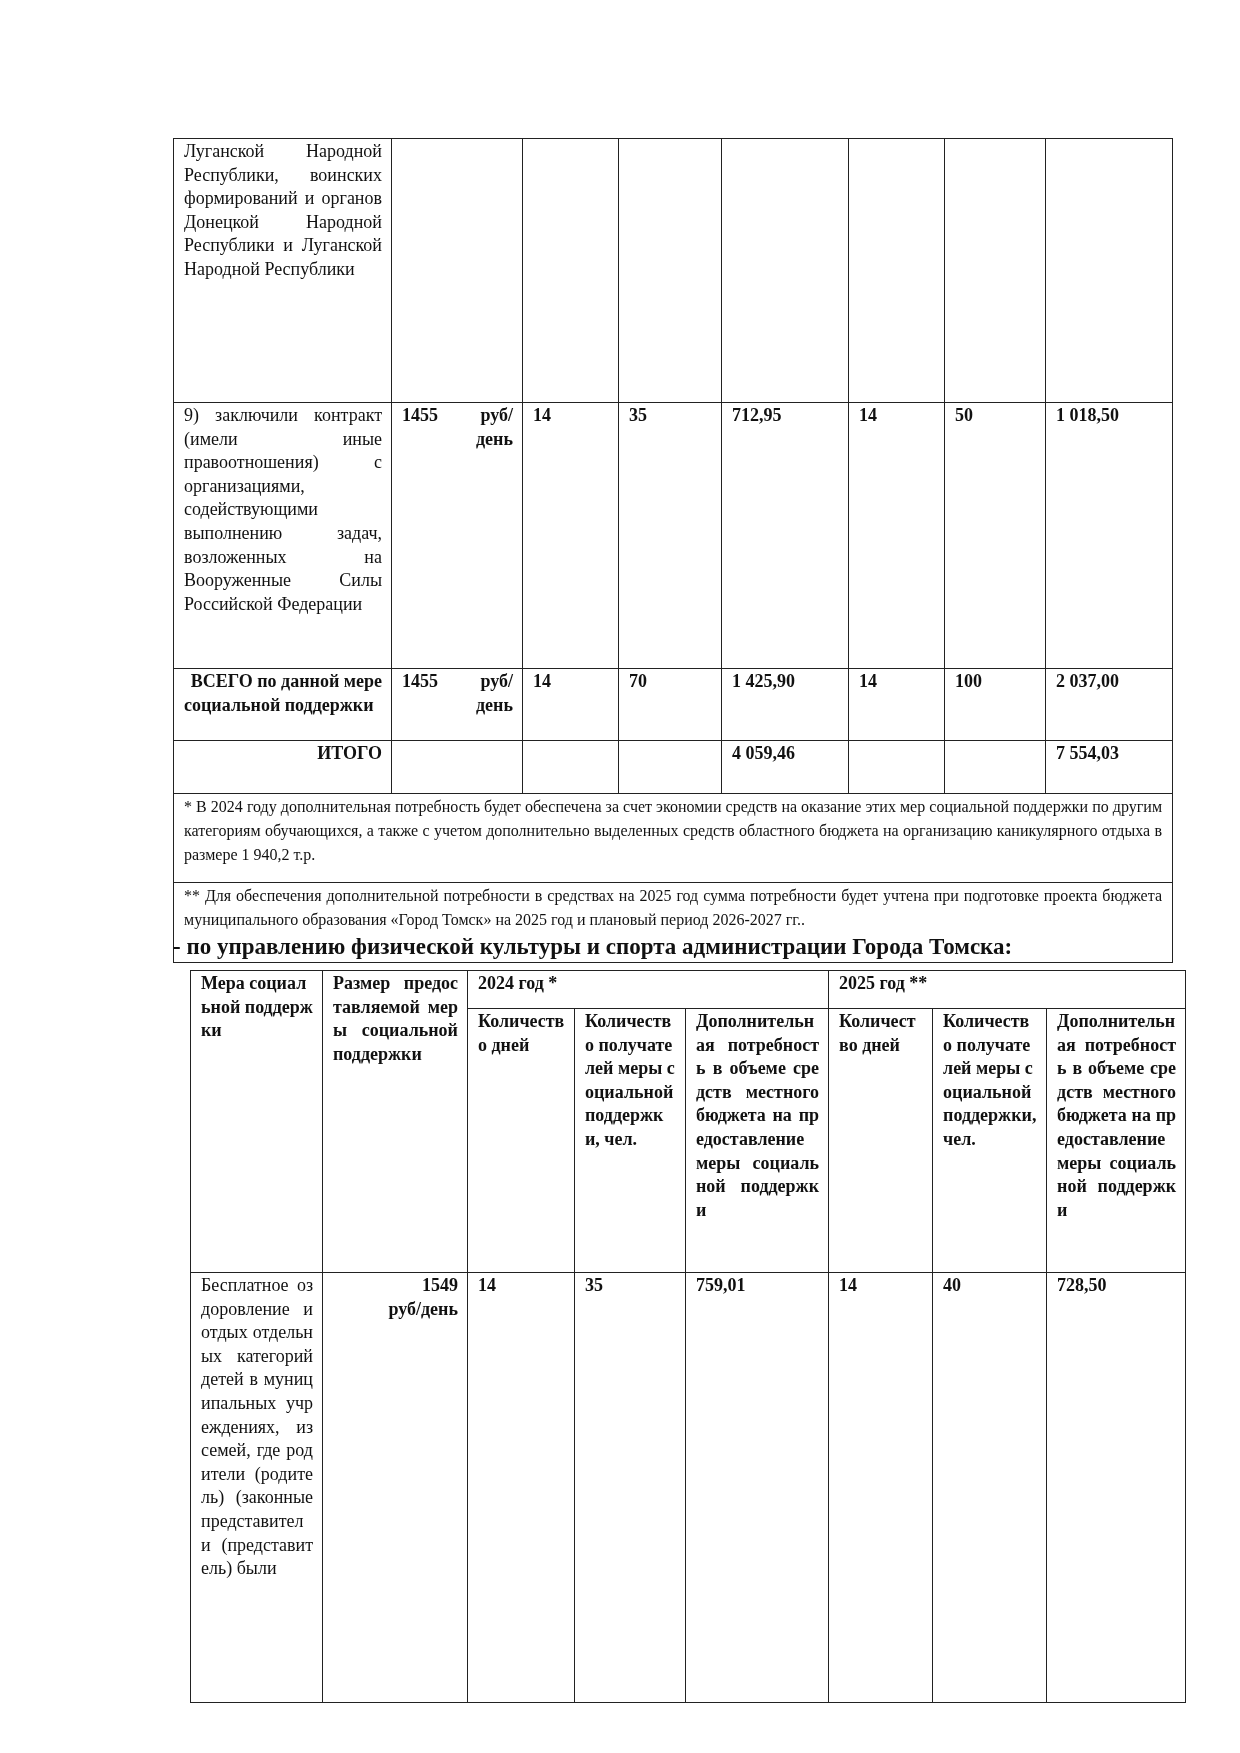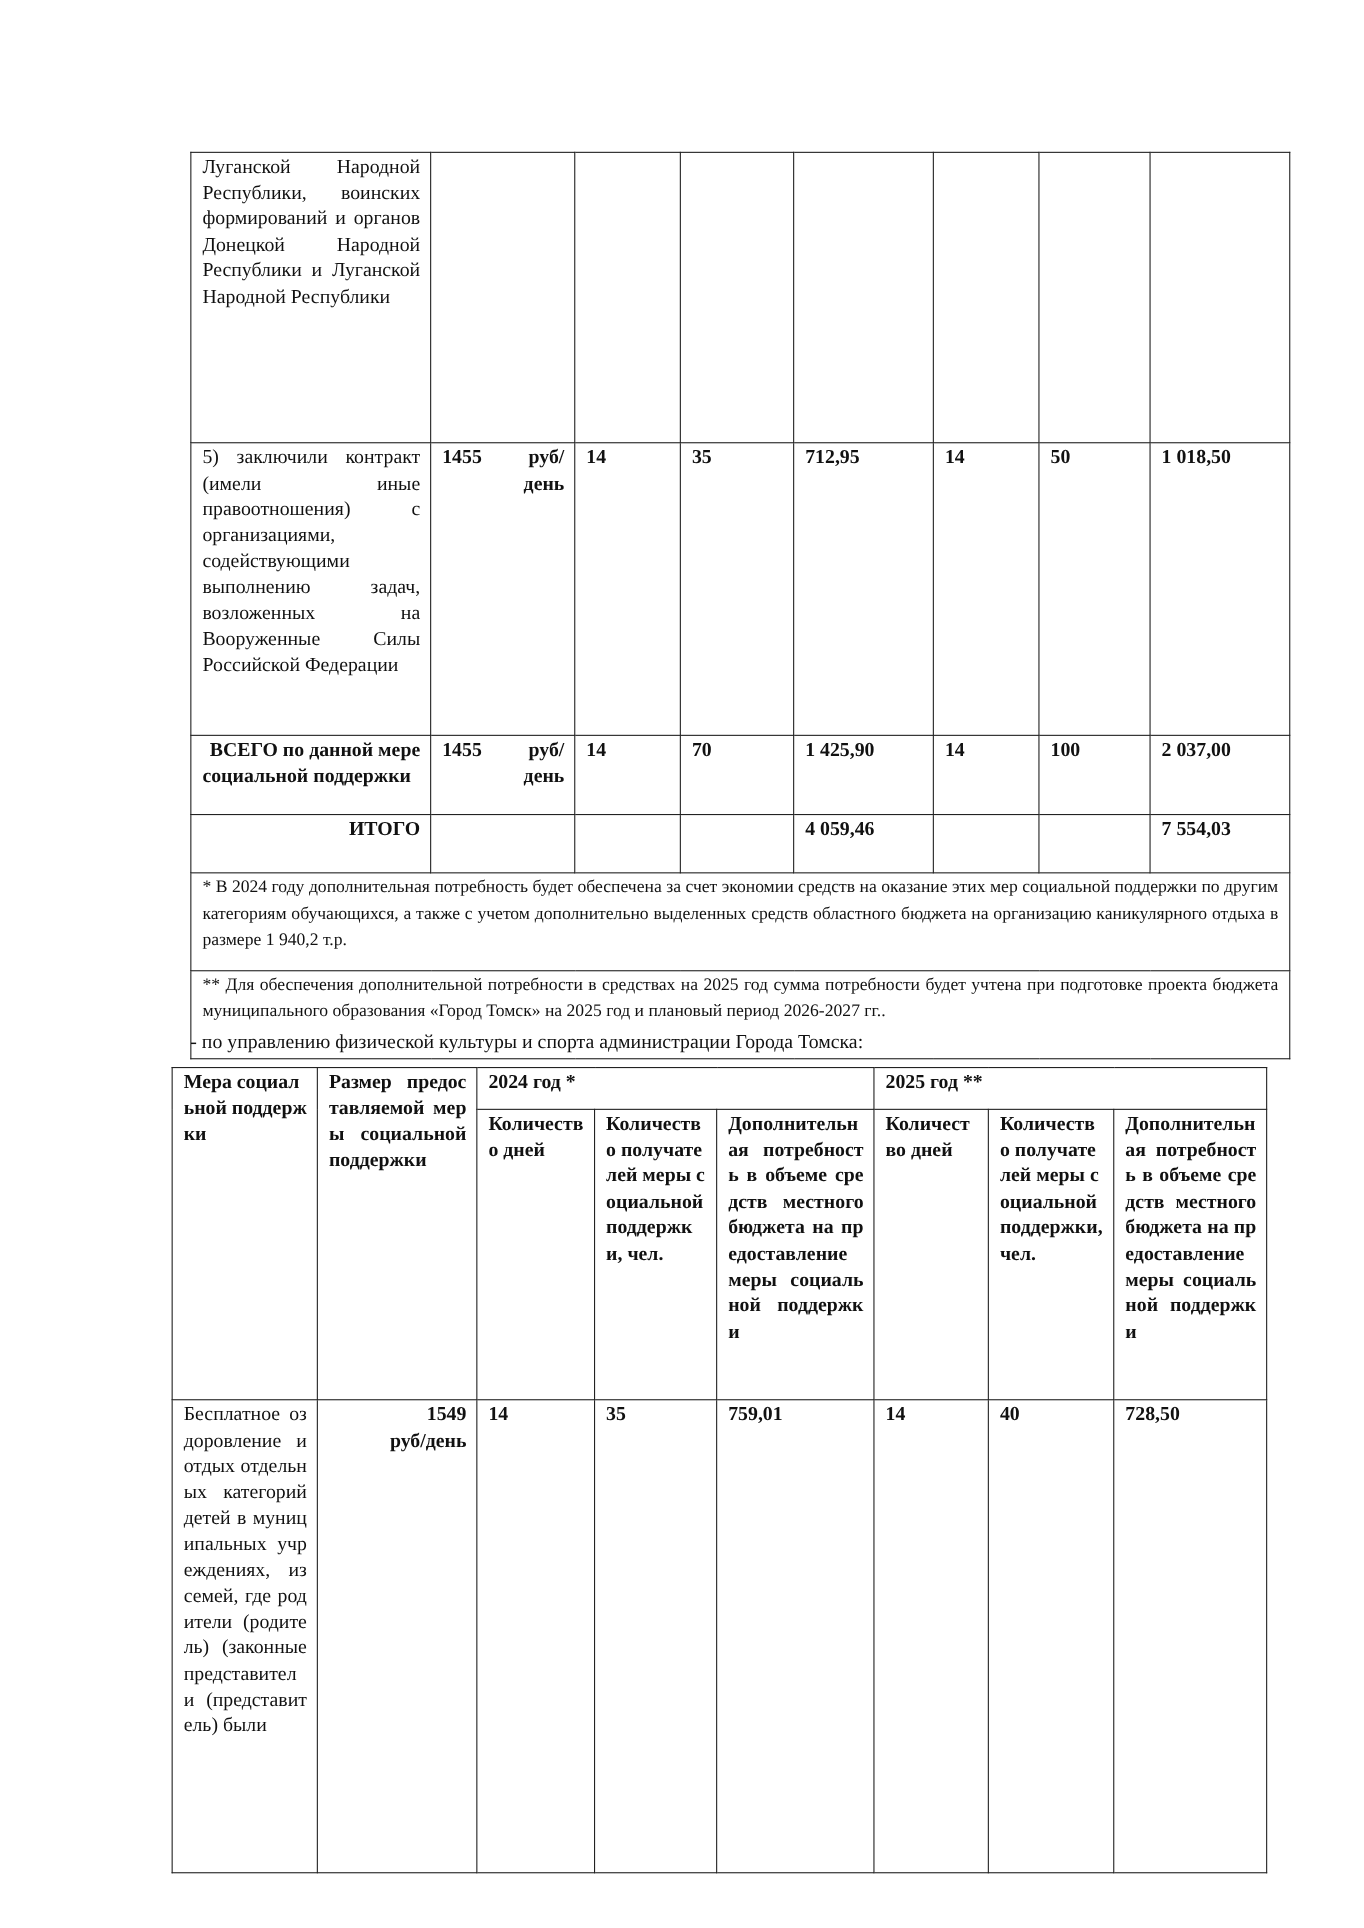--- a/index.html
+++ b/index.html
@@ -5,23 +5,23 @@
   html, body { margin: 0; padding: 0; background: #ffffff; }
   body { width: 1240px; height: 1753px; position: relative; overflow: hidden;
          font-family: "Liberation Serif", "DejaVu Serif", serif; color: #111; }
   table { border-collapse: collapse; position: absolute; table-layout: fixed; }
   td { border: 1.5px solid #222; vertical-align: top; padding: 1px 9px 0 10px;
        font-size: 18px; line-height: 23.6px; }
   .j { text-align: justify; text-align-last: left; }
   .b { font-weight: bold; text-align: right; }
   .num { font-weight: bold; }
   #t1 { left: 173px; top: 116px; width: 999px; margin-top: 22px; }
-  #t2 { left: 156px; top: 970px; width: 995px; border-radius: 26px; }
+  #t2 { left: 190px; top: 970px; width: 995px; border-radius: 26px; }
   .foot { font-size: 16px; line-height: 24px; padding: 1px 10px 6px 10px; text-align: justify; }
-  #heading { position: absolute; left: 173px; top: 934px; font-size: 18px; line-height: 26px; white-space: nowrap; }
+  #heading { position: absolute; left: 173px; top: 934px; font-size: 23px; line-height: 26px; white-space: nowrap; font-weight: bold; }
   .hdr td { font-weight: bold; }
   .sub td { font-weight: bold; }
   .rub { display: flex; justify-content: space-between; }
 </style>
 </head>
 <body>
 
 <table id="t1">
   <colgroup>
     <col style="width:218px">
@@ -38,21 +38,21 @@
     <td class="j">Луганской Народной Республики, воинских формирований и органов Донецкой Народной Республики и Луганской Народной Республики</td>
     <td></td>
         <td></td>
         <td></td>
     <td></td>
         <td></td>
         <td></td>
         <td></td>
   </tr>
   <tr style="height:266px">
-    <td class="j">5) заключили контракт (имели иные правоотношения) с организациями, содействующими выполнению задач, возложенных на Вооруженные Силы Российской Федерации</td>
+    <td class="j">9) заключили контракт (имели иные правоотношения) с организациями, содействующими выполнению задач, возложенных на Вооруженные Силы Российской Федерации</td>
     <td class="b">
       <div class="rub">
             <span>1455</span>
             <span>руб/</span>
           </div>
       <div>день</div>
     </td>
     <td class="num">14</td>
     <td class="num">35</td>
     <td class="num">712,95</td>

